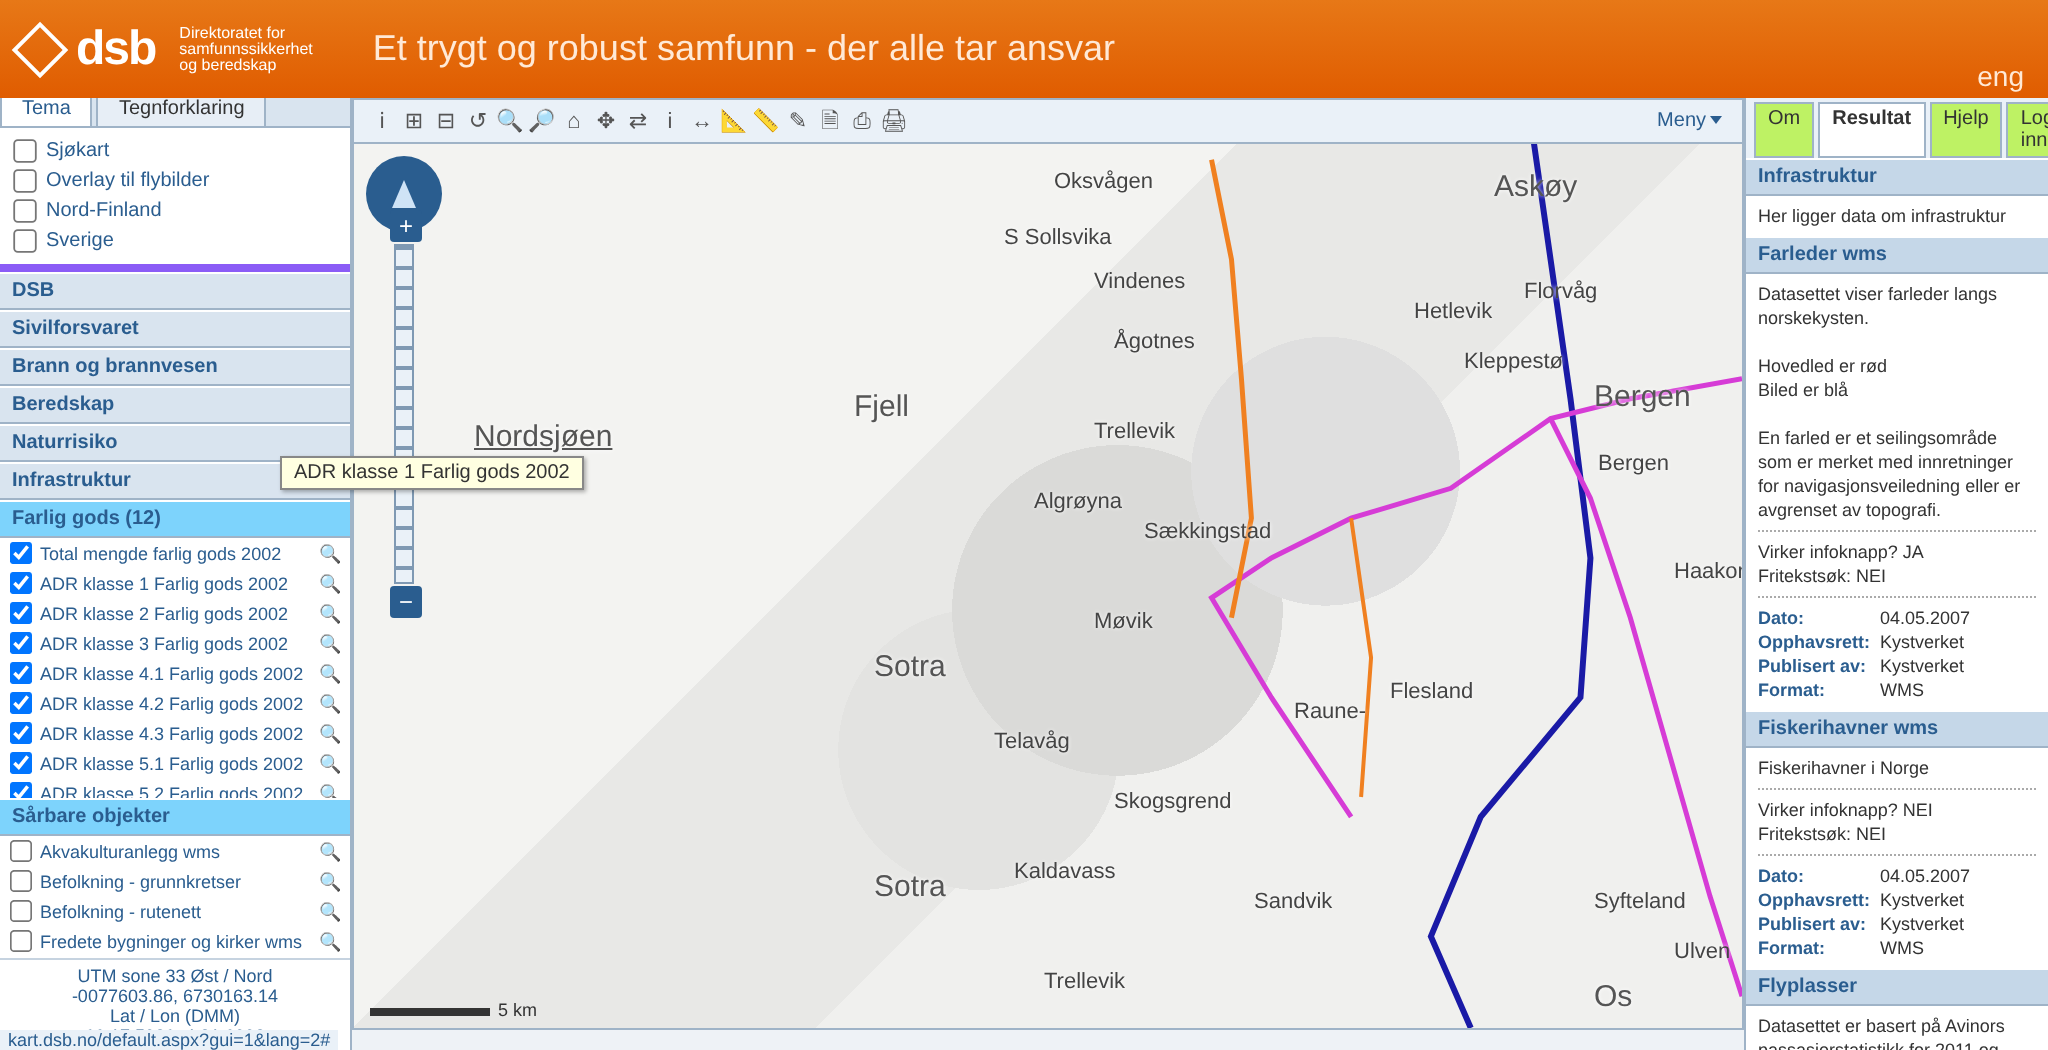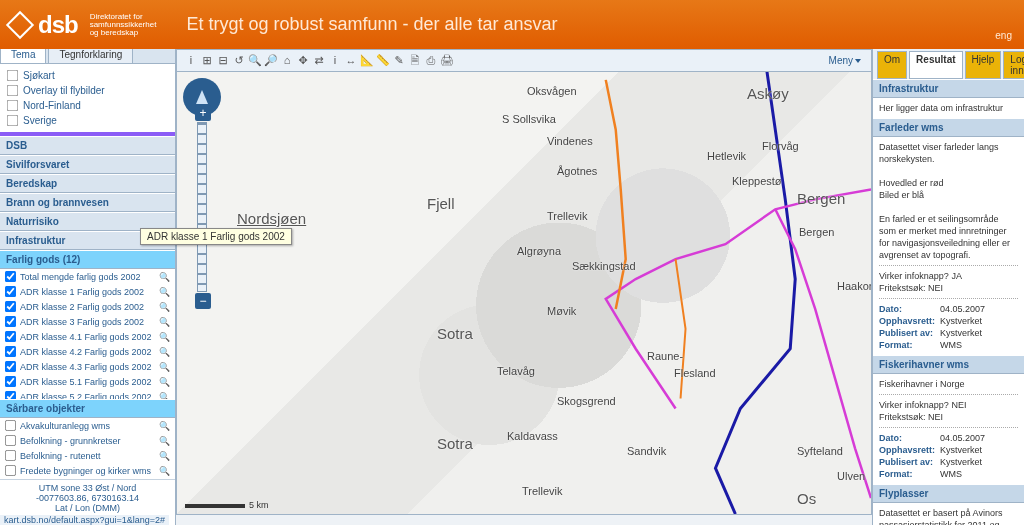--- a/index.html
+++ b/index.html
@@ -5,21 +5,21 @@
 * { box-sizing: border-box; margin: 0; padding: 0; }
 body { font-family: Arial, Helvetica, sans-serif; font-size: 11px; color: #333; background: #eef2f6; width: 1024px; height: 525px; overflow: hidden; position: relative; }
 
 
 .header { height: 49px; background: linear-gradient(#e77817,#e05c00); color: #fff; display: flex; align-items: center; padding: 0 10px; position: relative; }
 .logo-area { display: flex; align-items: center; gap: 8px; }
 .logo-diamond { width: 20px; height: 20px; transform: rotate(45deg); border: 2px solid #fff; display: inline-block; position: relative; }
 .logo-text { font-size: 24px; font-weight: bold; letter-spacing: -1px; }
 .logo-sub { font-size: 8px; line-height: 8px; margin-left: 4px; }
 .tagline { font-size: 18px; font-weight: 300; margin-left: 30px; color: #ffe9d6; }
-.lang { position: absolute; right: 12px; top: 30px; font-size: 10px; color: #ffe9d6; }
+.lang { position: absolute; right: 12px; top: 30px; font-size: 14px; color: #ffe9d6; }
 
 
 .left-panel { position: absolute; left: 0; top: 49px; width: 176px; bottom: 0; background: #eaf1f8; border-right: 1px solid #9fb3c7; overflow: hidden; display: flex; flex-direction: column; justify-content: flex-end; }
 .tabs { display: flex; background: #d9e4ef; border-bottom: 1px solid #9fb3c7; }
 .tab { padding: 3px 10px; font-size: 10px; border: 1px solid #9fb3c7; border-bottom: none; background: #e7eef6; margin-right: 2px; cursor: pointer; }
 .tab.active { background: #fff; color: #2a5d8f; }
 .checklist { padding: 4px 6px; background: #fff; border-bottom: 4px solid #8b5cf6; }
 .check-row { display: flex; align-items: center; gap: 4px; padding: 1px 0; font-size: 10px; color: #2a5d8f; }
 .check-row input { transform: scale(0.9); }
 
@@ -30,21 +30,21 @@
 .layer-list.taller { max-height: 132px; }
 .layer-row { display: flex; align-items: center; padding: 1px 4px; font-size: 9px; gap: 3px; color: #2a5d8f; position: relative; }
 .layer-row input { transform: scale(0.85); }
 .layer-row .mag { position: absolute; right: 4px; font-size: 9px; color: #888; }
 
 .status-bar { position: absolute; bottom: 0; left: 0; right: 0; height: 46px; background: #fff; border-top: 1px solid #c6d3e0; font-size: 9px; color: #2a5d8f; text-align: center; padding: 3px; line-height: 10px; }
 
 
 .right-panel { position: absolute; right: 0; top: 49px; width: 152px; bottom: 0; background: #eaf1f8; border-left: 1px solid #9fb3c7; overflow-y: auto; font-size: 10px; }
 .rtabs { display: flex; gap: 2px; padding: 2px 4px 0; background: #eaf1f8; }
-.rtab { border: 1px solid #9fb3c7; padding: 2px 6px; font-size: 10px; background: #eab308; cursor: pointer; }
+.rtab { border: 1px solid #9fb3c7; padding: 2px 6px; font-size: 10px; background: #bef264; cursor: pointer; }
 .rtab.active { background: #fff; font-weight: bold; }
 
 .section-head { background: #c5d7e8; border-top: 1px solid #fff; border-bottom: 1px solid #9fb3c7; padding: 3px 6px; font-weight: bold; color: #2a5d8f; font-size: 10px; }
 .section-body { background: #fff; padding: 4px 6px; font-size: 9px; color: #333; line-height: 12px; }
 .meta-row { display: flex; gap: 6px; font-size: 9px; }
 .meta-row .k { width: 55px; color: #2a5d8f; font-weight: bold; }
 .meta-divider { border-top: 1px dotted #aaa; margin: 4px 0; }
 
 
 .map { position: absolute; left: 176px; right: 152px; top: 49px; bottom: 10px; background: #f0f0ee; border: 1px solid #9fb3c7; overflow: hidden; }
@@ -115,22 +115,22 @@
         <span>Nord-Finland</span>
       </div>
     <div class="check-row">
         <input type="checkbox" style="">
         <span>Sverige</span>
       </div>
   </div>
 
   <div class="cat">DSB</div>
   <div class="cat">Sivilforsvaret</div>
+  <div class="cat">Brann og brannvesen</div>
   <div class="cat">Beredskap</div>
-  <div class="cat">Brann og brannvesen</div>
   <div class="cat">Naturrisiko</div>
   <div class="cat">Infrastruktur</div>
 
   <div class="cat active">Farlig gods (12)</div>
   <div class="layer-list" id="farlig-list">
       <div class="layer-row">
         <input type="checkbox" checked="" style="">
         <span>Total mengde farlig gods 2002</span>
         <span class="mag">🔍</span>
       </div>
@@ -260,21 +260,21 @@
     <span class="ml" style="left:370px; top:255px;">Møvik</span>
     <span class="ml" style="left:320px; top:315px;">Telavåg</span>
     <span class="ml" style="left:380px; top:345px;">Skogsgrend</span>
     <span class="ml" style="left:330px; top:380px;">Kaldavass</span>
     <span class="ml" style="left:450px; top:395px;">Sandvik</span>
     <span class="ml" style="left:345px; top:435px;">Trellevik</span>
     <span class="ml" style="left:555px; top:125px;">Kleppestø</span>
     <span class="ml" style="left:530px; top:100px;">Hetlevik</span>
     <span class="ml" style="left:470px; top:300px;">Raune-</span>
     <span class="ml" style="left:585px; top:90px;">Florvåg</span>
-    <span class="ml" style="left:497px; top:290px;margin-top:27px;">Flesland</span>
+    <span class="ml" style="left:518px; top:290px;">Flesland</span>
     <span class="ml" style="left:622px; top:176px;">Bergen</span>
     <span class="ml" style="left:660px; top:420px;">Ulven</span>
     <span class="ml" style="left:660px; top:230px;">Haakonsvern</span>
     <span class="ml" style="left:620px; top:395px;">Syfteland</span>
     <span class="ml big" style="left:620px; top:440px;">Os</span>
   </div>
 
   <div class="compass">
     <div class="ring">
         <div class="arrow"></div>

